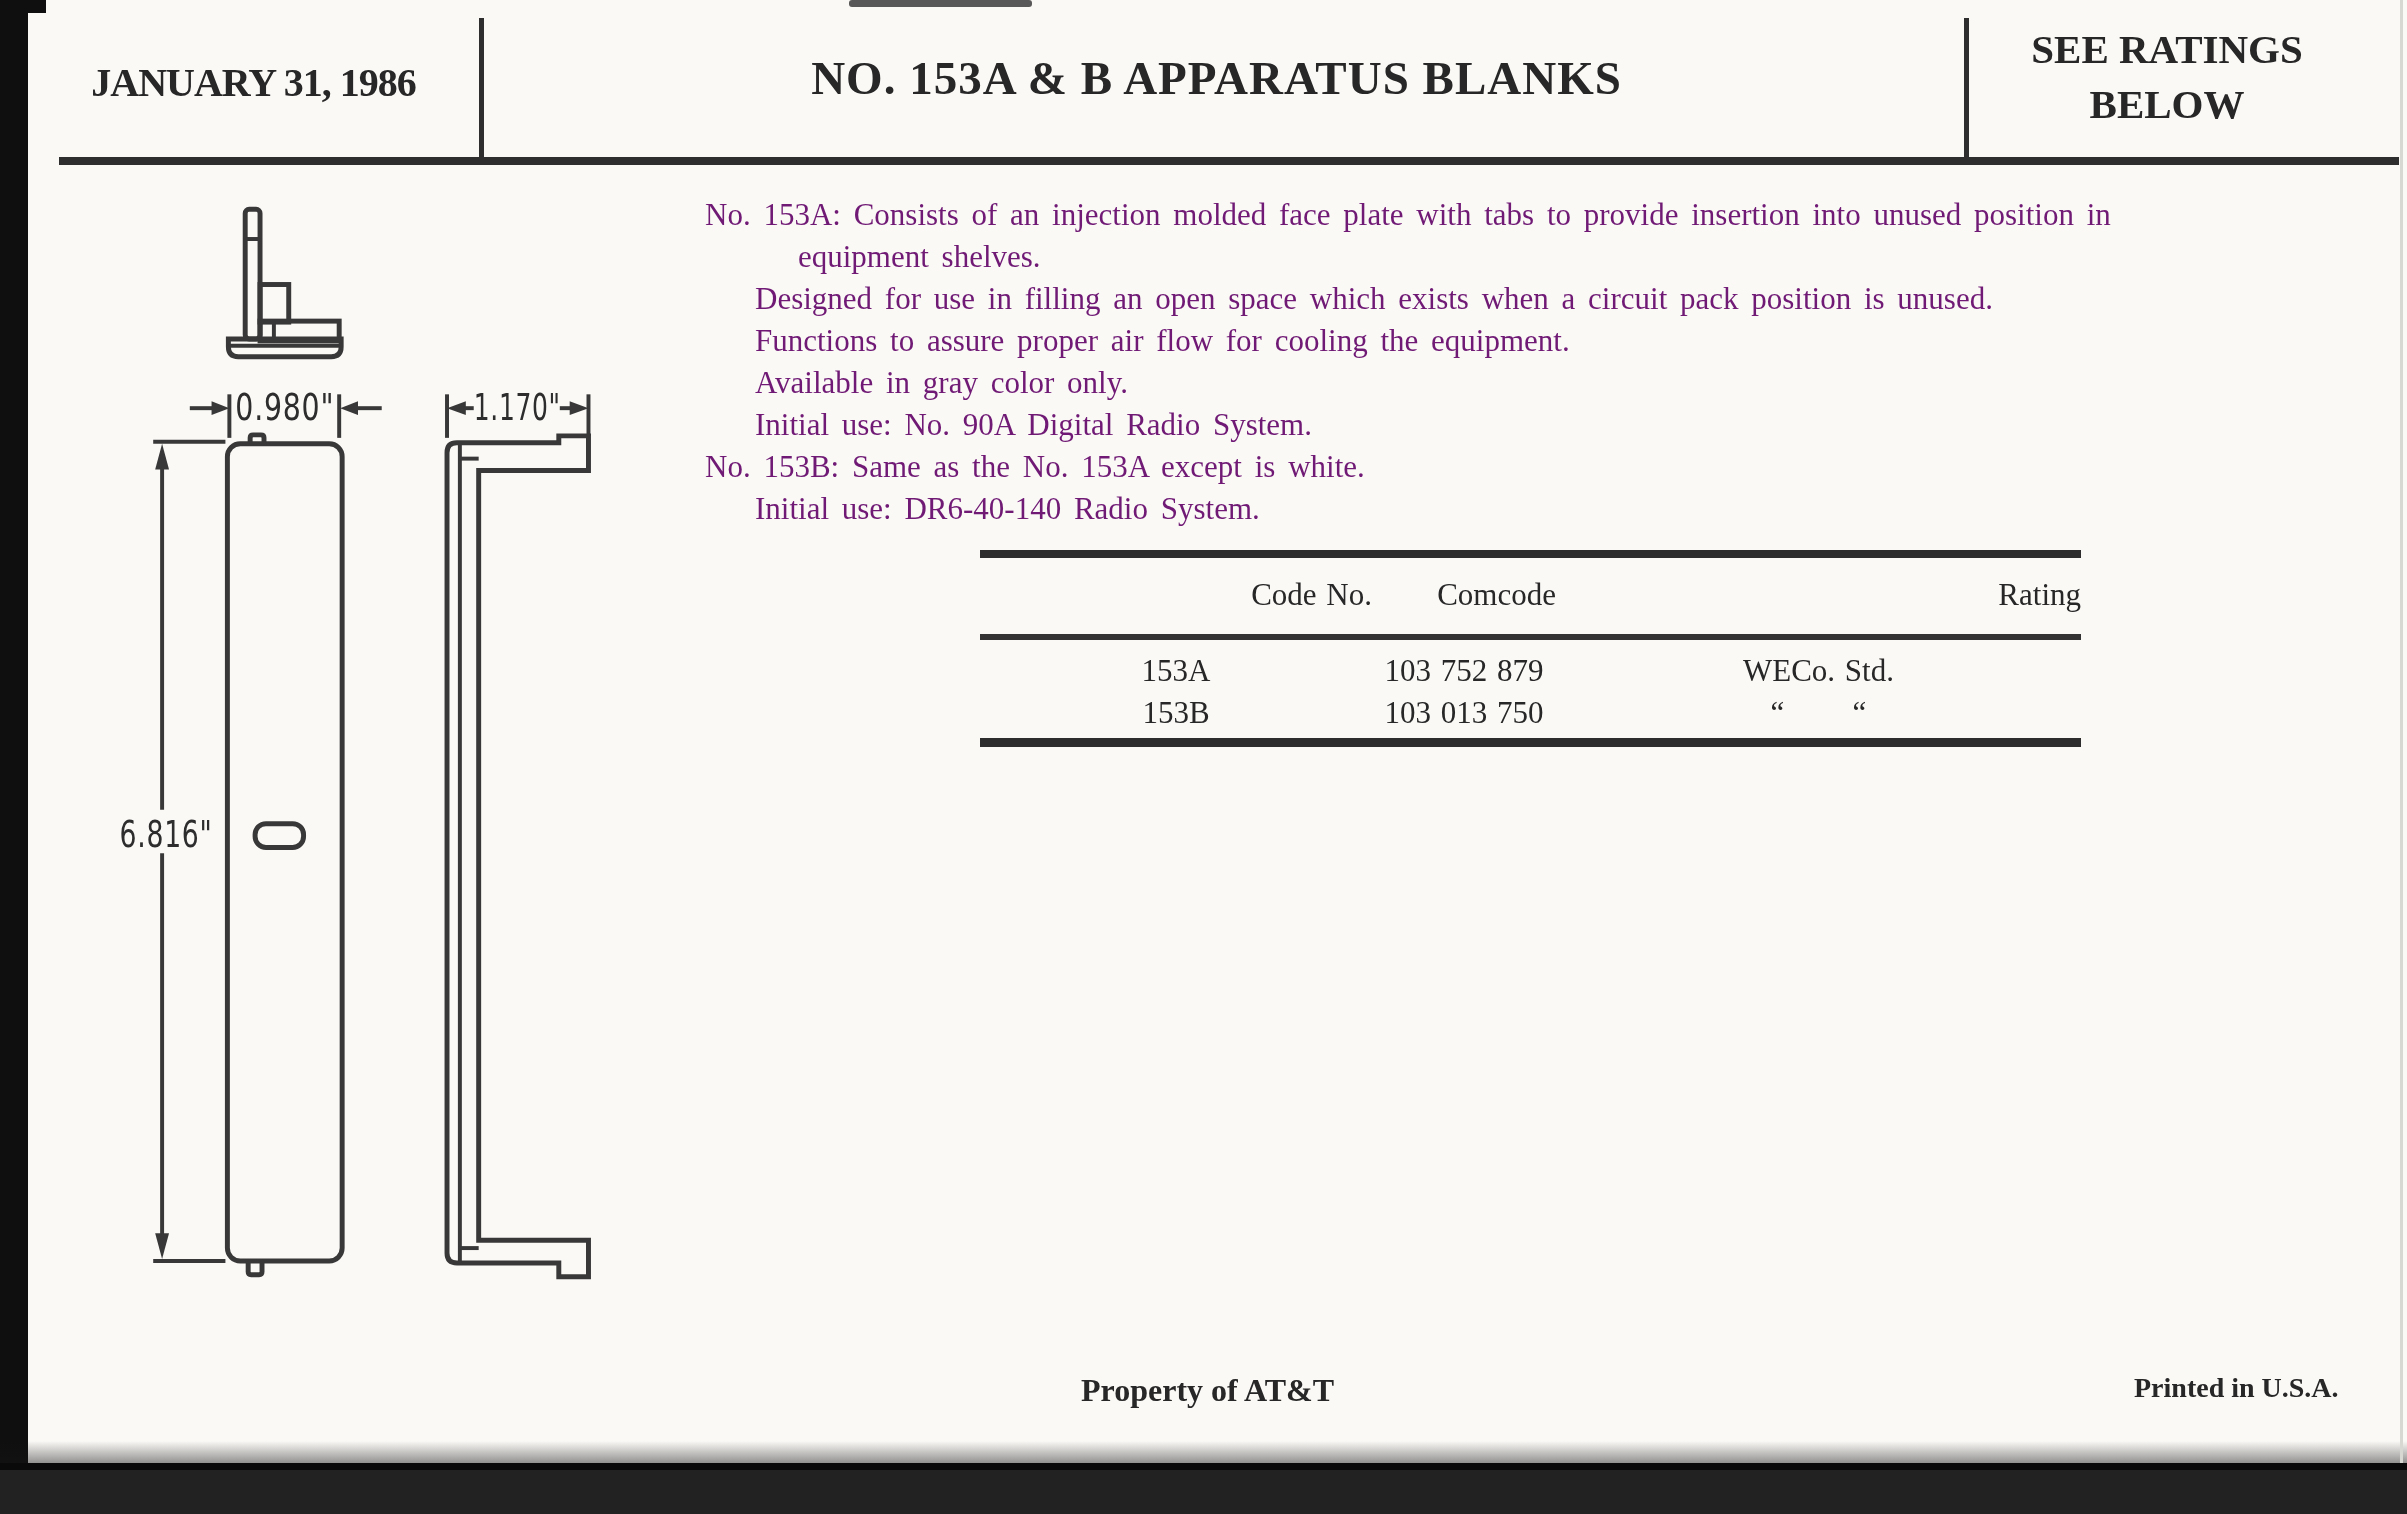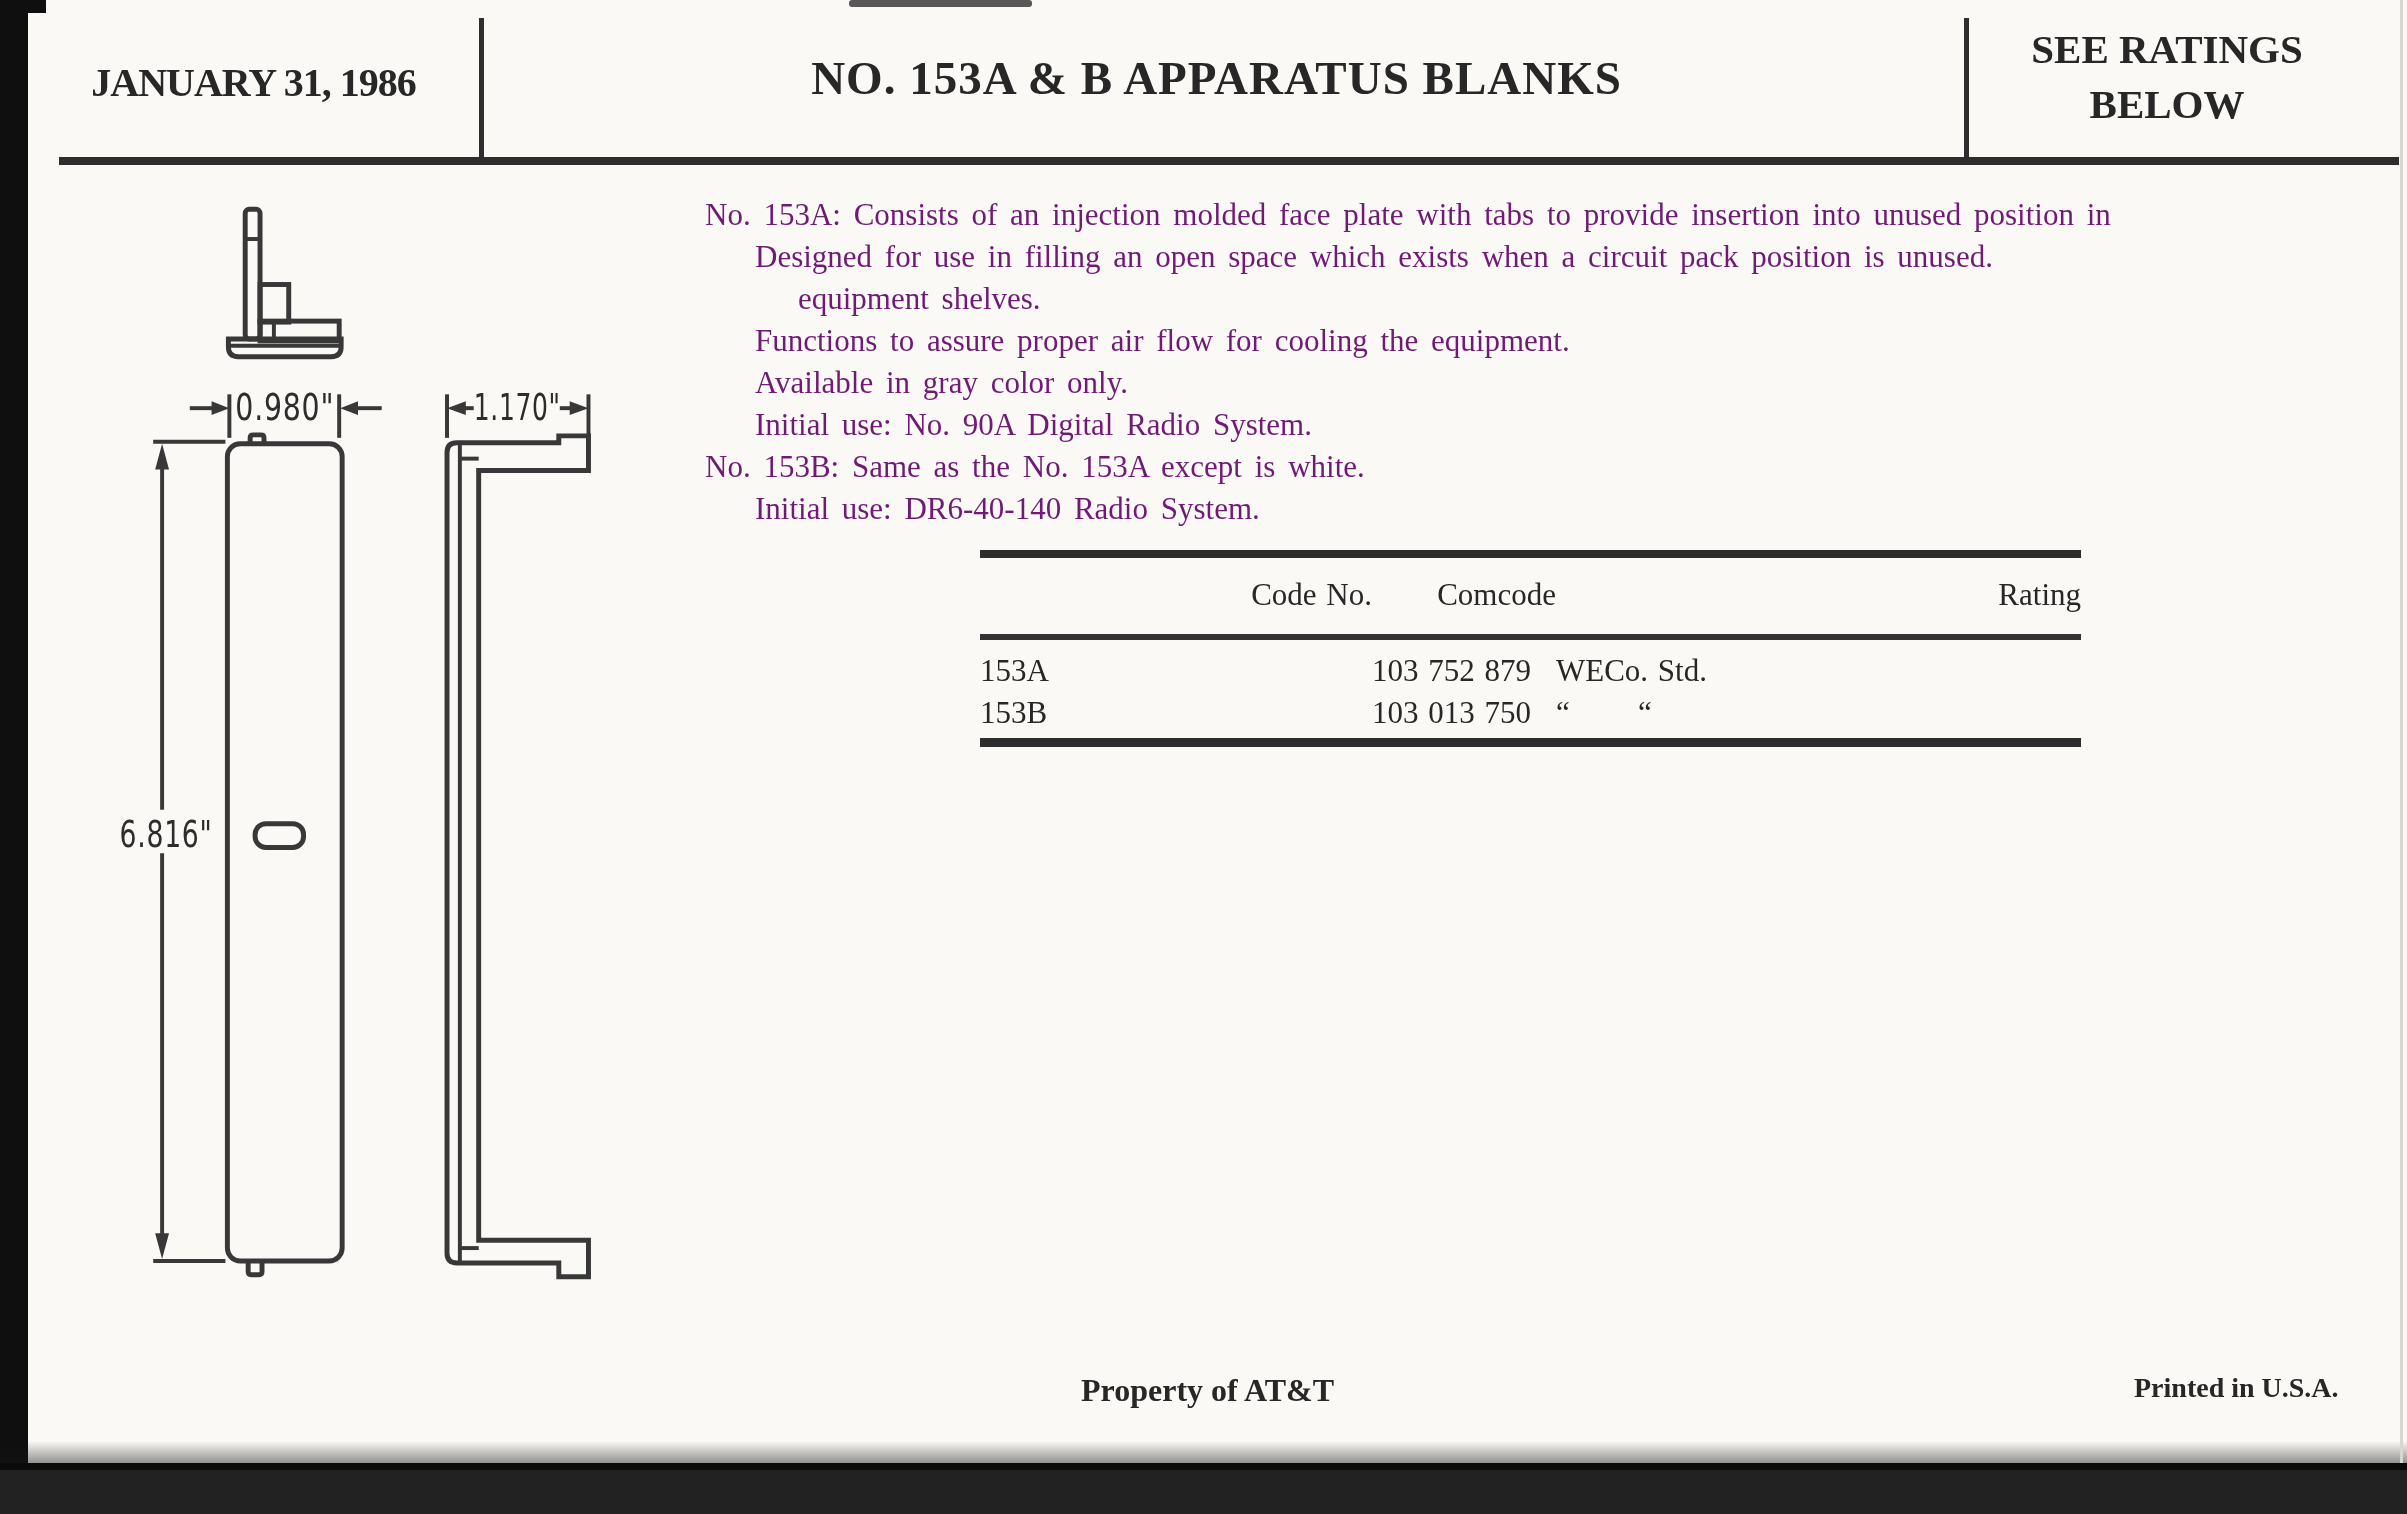--- a/index.html
+++ b/index.html
@@ -38,21 +38,21 @@
   .ind0{margin-left:0;}
   .ind1{margin-left:50px;}
   .ind2{margin-left:93px;}
 
   
   .ratings-table{position:absolute;left:980px;top:550px;width:1101px;
     border-top:8px solid #2d2d2d;border-bottom:9px solid #2d2d2d;font-size:31px;word-spacing:2px;}
   .t-head{display:grid;grid-template-columns:392px 184px 525px;text-align:right;
     padding:20px 0 23px 0;border-bottom:6px solid #333;line-height:33px;}
   .t-rows{padding:14px 0 9px 0;}
-  .t-row{display:grid;grid-template-columns:392px 184px 525px;line-height:33px;}
+  .t-row{display:grid;grid-template-columns:392px 184px 525px;text-align:center;line-height:33px;}
   .t-row + .t-row{margin-top:9px;}
   .t-cell{white-space:pre;}
 
   
   .f-left{position:absolute;left:1081px;top:1372px;font-size:32px;font-weight:bold;white-space:nowrap;}
   .f-right{position:absolute;left:2134px;top:1372px;font-size:28px;font-weight:bold;white-space:nowrap;}
 
   
   .drawing{position:absolute;left:79px;top:188px;}
   .drawing path,.drawing rect,.drawing line{fill:none;stroke:#383838;stroke-width:5px;}
@@ -75,22 +75,22 @@
   <div class="h-date">JANUARY 31, 1986</div>
   <div class="h-title">NO. 153A &amp; B APPARATUS BLANKS</div>
   <div class="h-see l1">SEE RATINGS</div>
   <div class="h-see l2">BELOW</div>
   <div class="h-div left"></div>
   <div class="h-div right"></div>
   <div class="h-rule"></div>
 
   <div class="desc">
     <div class="ln ind0">No. 153A: Consists of an injection molded face plate with tabs to provide insertion into unused position in</div>
+    <div class="ln ind2">equipment shelves.</div>
     <div class="ln ind1">Designed for use in filling an open space which exists when a circuit pack position is unused.</div>
-    <div class="ln ind2">equipment shelves.</div>
     <div class="ln ind1">Functions to assure proper air flow for cooling the equipment.</div>
     <div class="ln ind1">Available in gray color only.</div>
     <div class="ln ind1">Initial use: No. 90A Digital Radio System.</div>
     <div class="ln ind0">No. 153B: Same as the No. 153A except is white.</div>
     <div class="ln ind1">Initial use: DR6-40-140 Radio System.</div>
   </div>
 
   <svg class="drawing" width="554" height="1119" viewBox="80 190 560 1130" xmlns="http://www.w3.org/2000/svg">
 
     <g>

